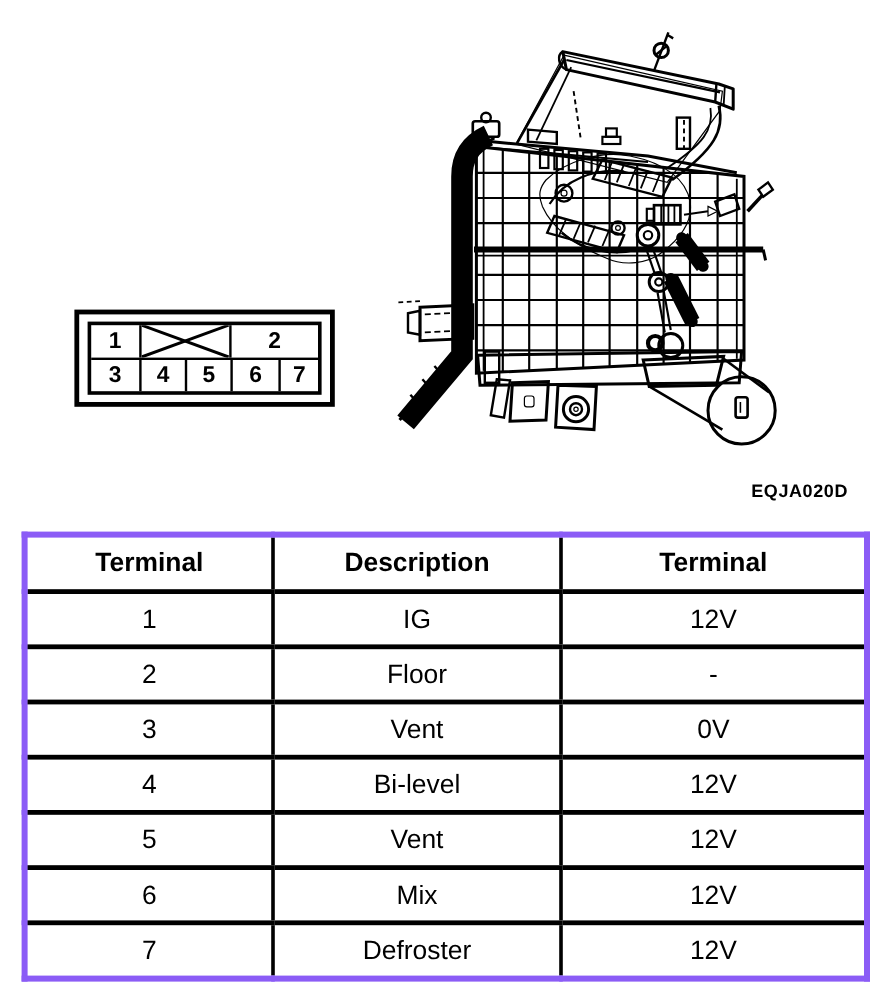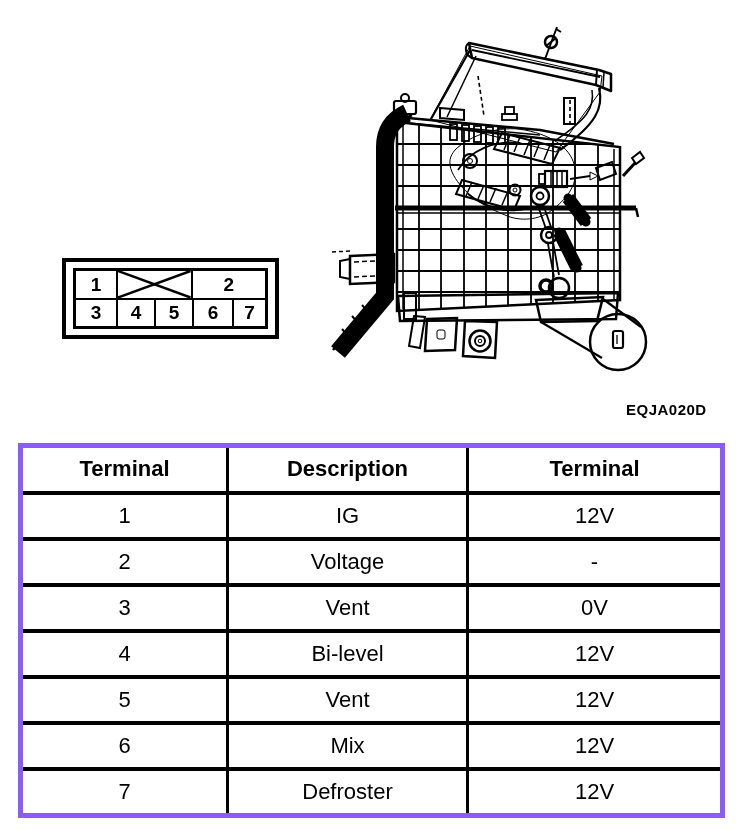--- a/index.html
+++ b/index.html
@@ -269,21 +269,21 @@
       </tr>
     </thead>
     <tbody>
       <tr>
         <td>1</td>
         <td>IG</td>
         <td>12V</td>
       </tr>
       <tr>
         <td>2</td>
-        <td>Voltage</td>
+        <td>Floor</td>
         <td>-</td>
       </tr>
       <tr>
         <td>3</td>
         <td>Vent</td>
         <td>0V</td>
       </tr>
       <tr>
         <td>4</td>
         <td>Bi-level</td>

